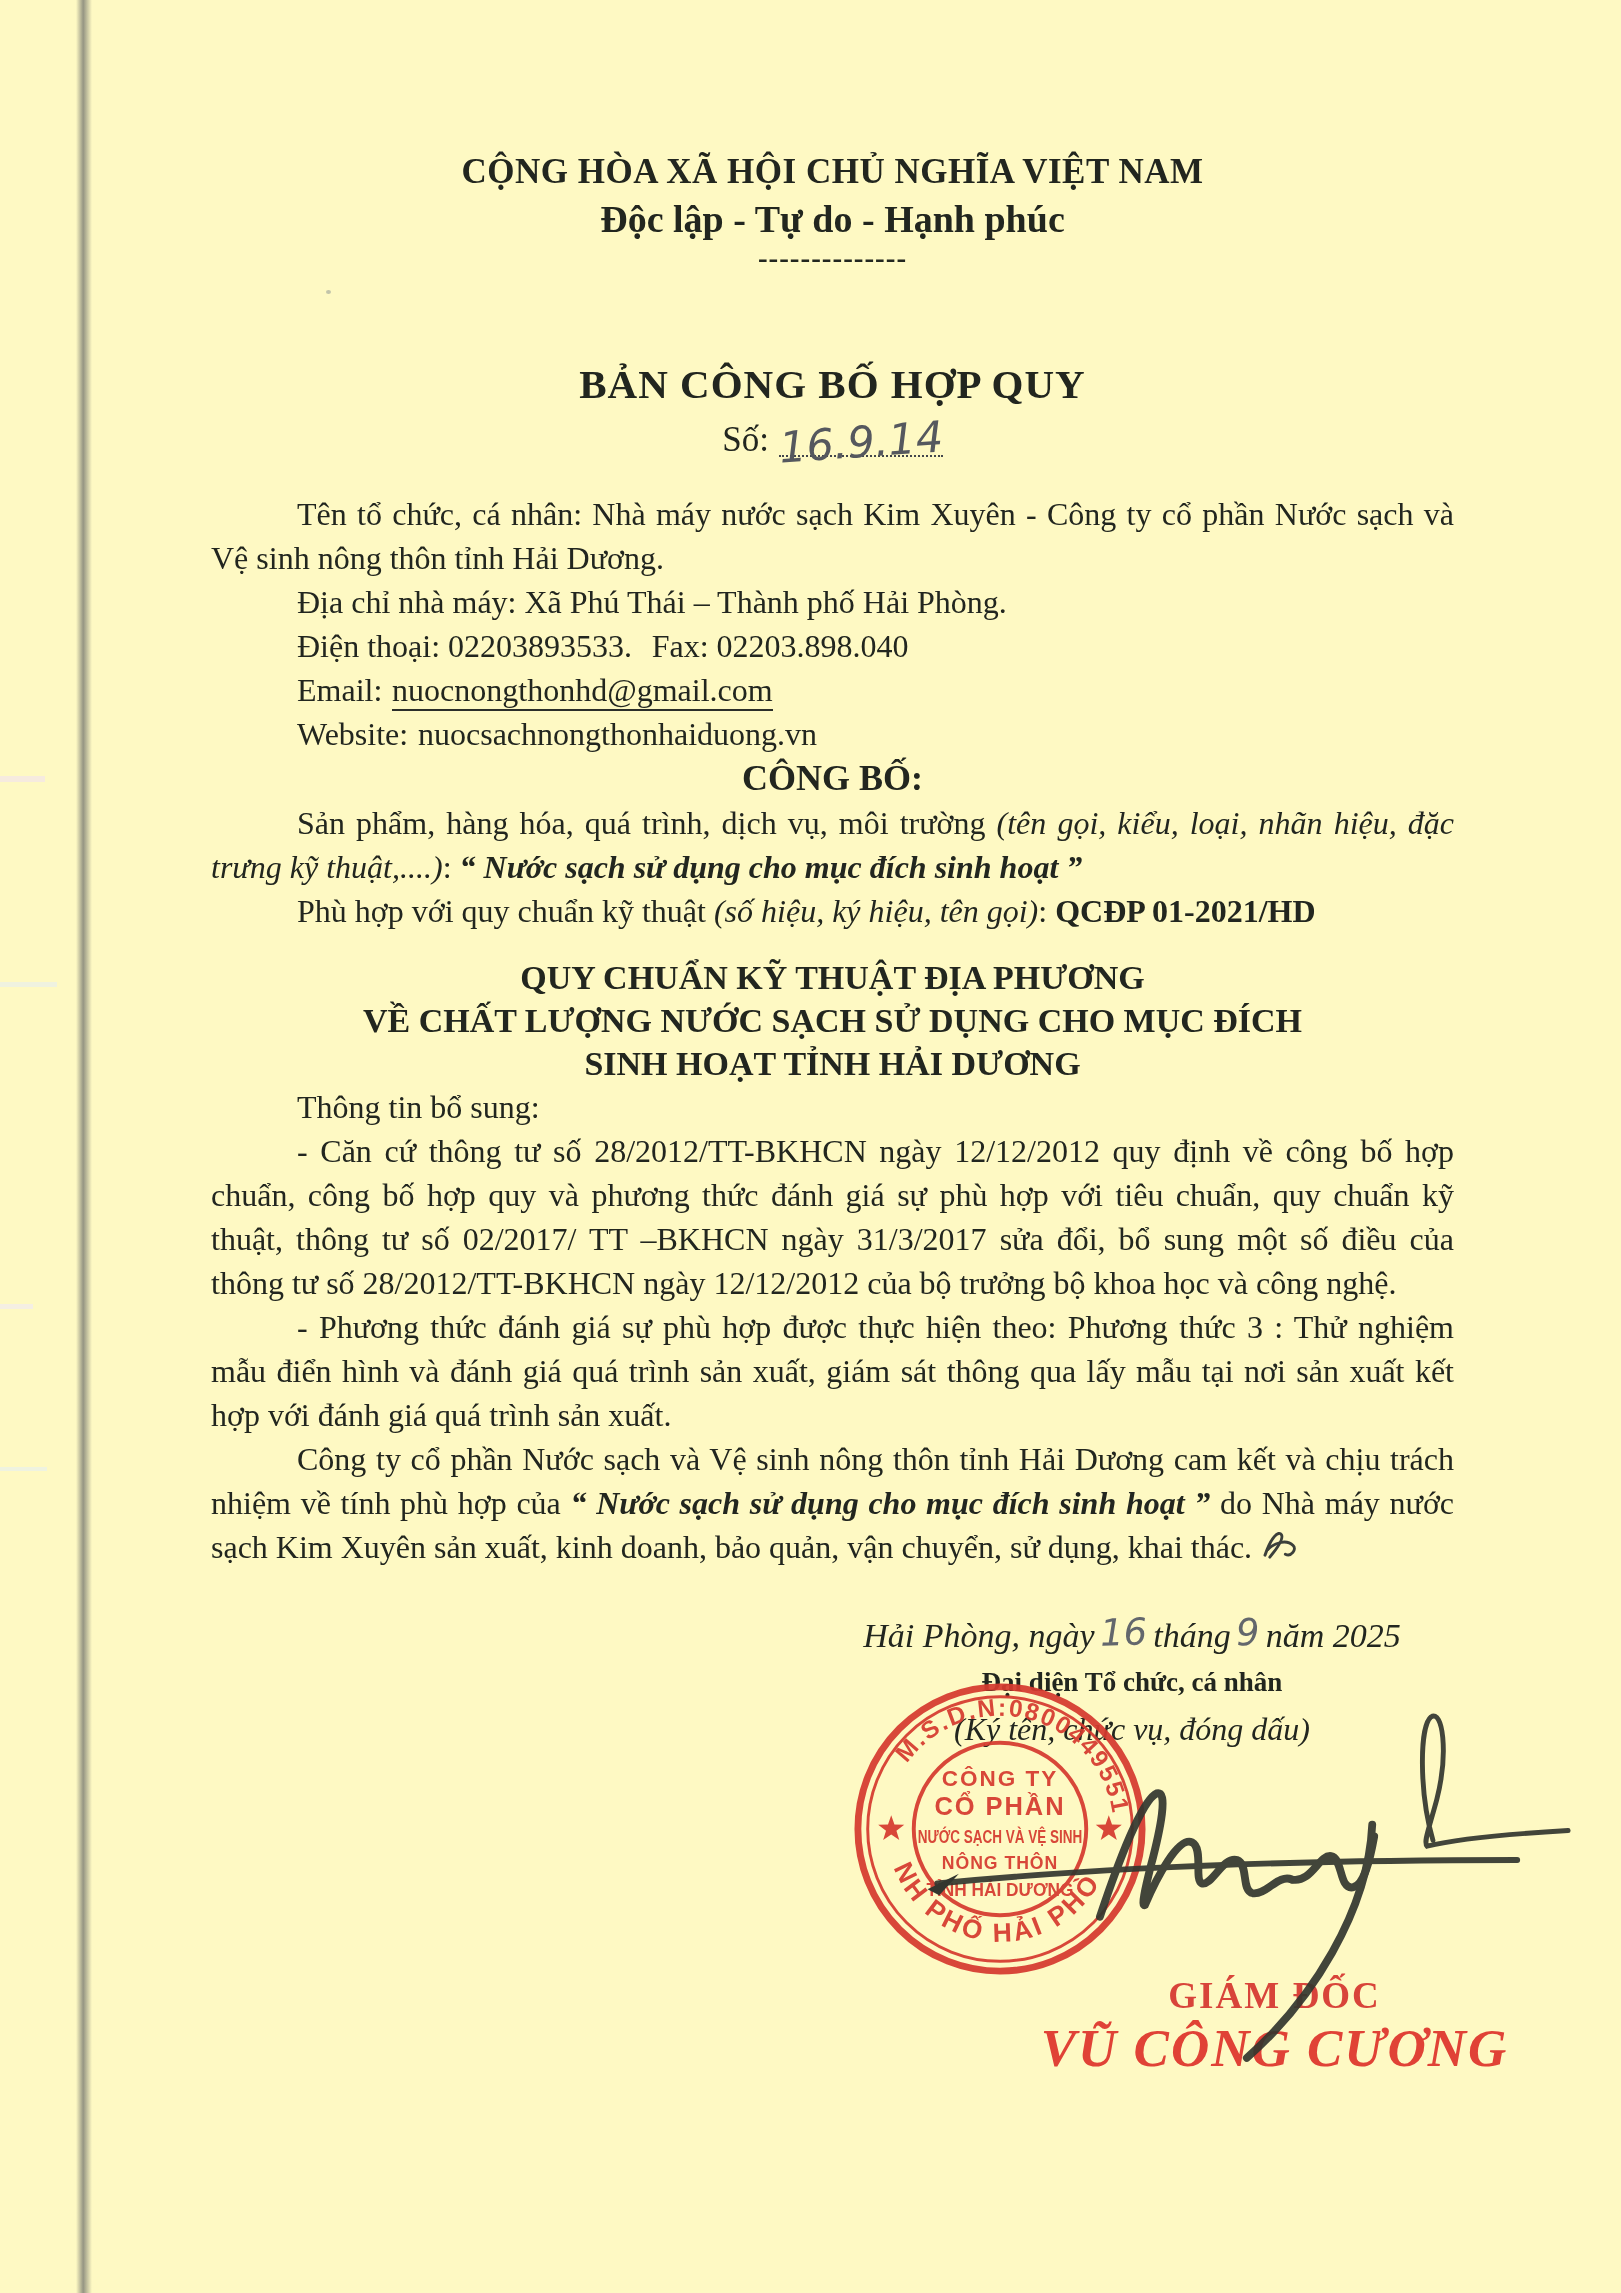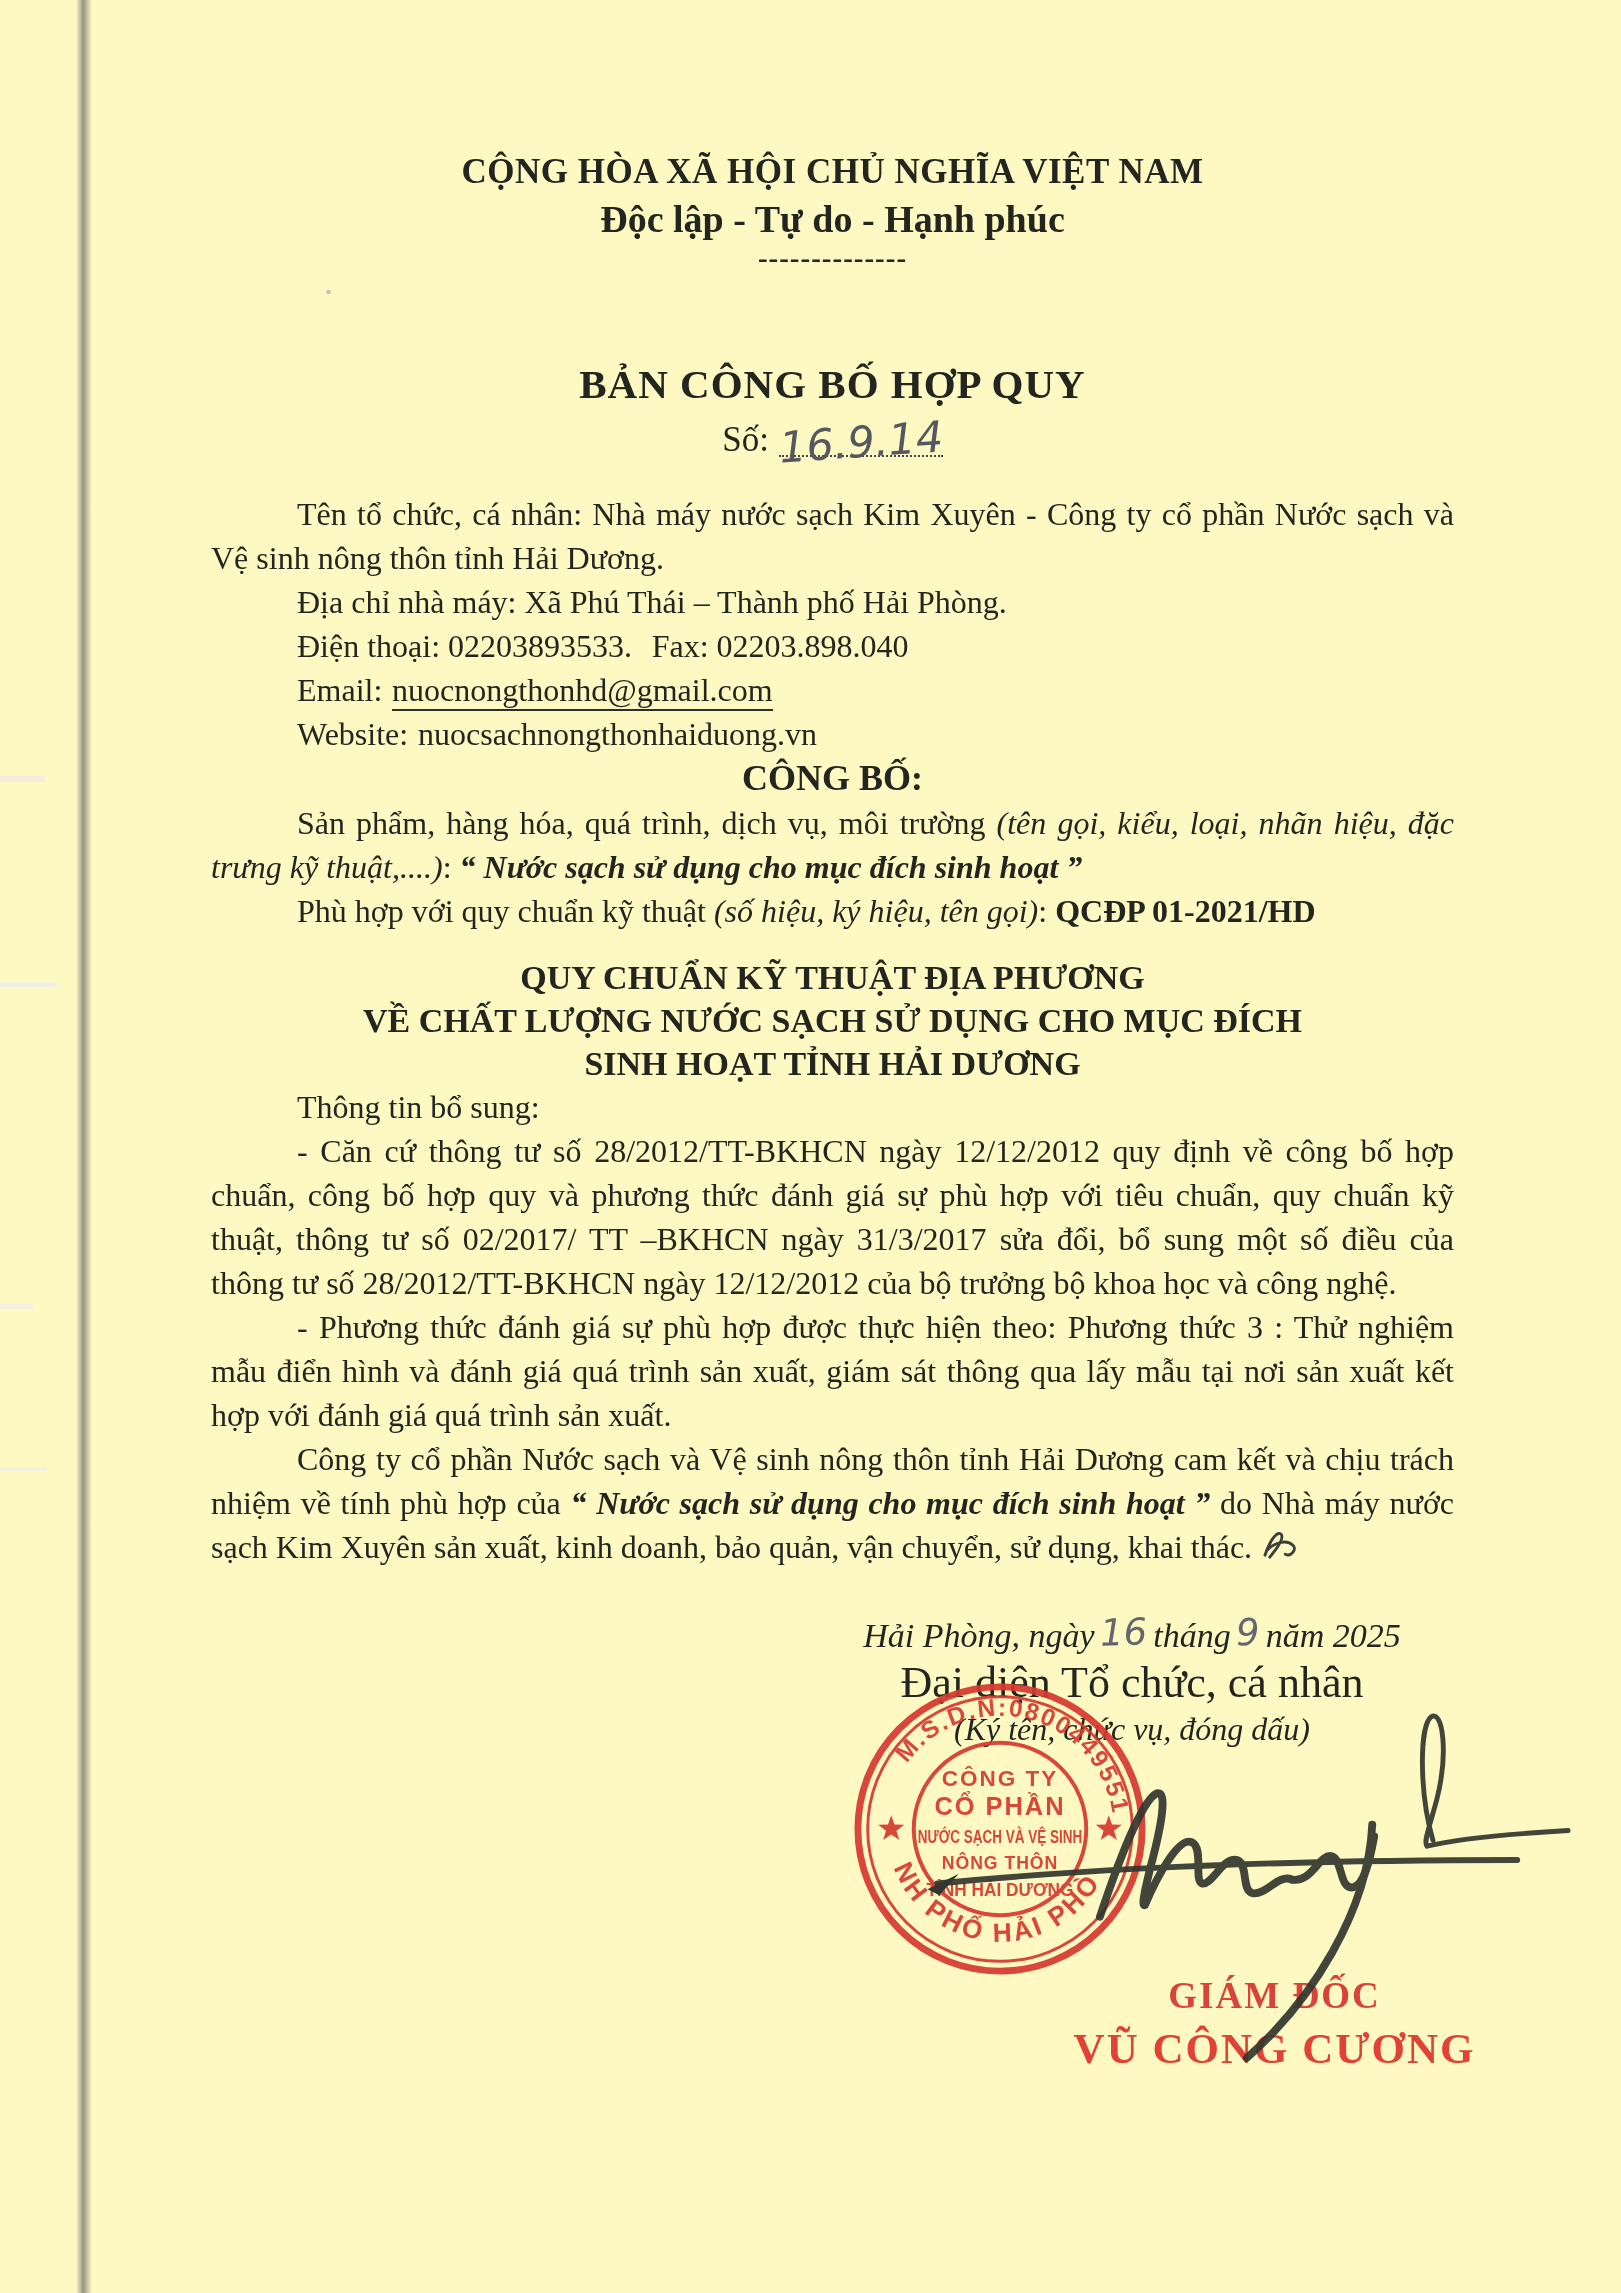--- a/index.html
+++ b/index.html
@@ -42,31 +42,31 @@
   .lbl{margin-right:9.8px;}
   .email-v{border-bottom:2px solid #2b2e29;padding-bottom:1px;}
   .announce{text-align:center;font-weight:bold;font-size:36px;line-height:45px;}
   .reg{text-align:center;font-weight:bold;font-size:34px;line-height:43px;margin-top:23px;}
 
   .paraph-inline{vertical-align:-3.9px;margin-left:5.9px;}
 
   .sign-col{position:absolute;left:774px;top:1612px;width:716px;text-align:center;z-index:2;}
   .date-line{font-style:italic;font-size:34px;line-height:45px;white-space:nowrap;}
   .date-line > span{margin:0 2.9px;}
-  .rep-title{font-weight:normal;font-size:44px;line-height:49px;}
+  .rep-title{font-weight:bold;font-size:27px;line-height:49px;}
   .rep-note{font-style:italic;font-size:32px;line-height:45px;}
 
   .stamp-wrap{position:absolute;left:853px;top:1682px;width:294px;height:294px;z-index:3;opacity:.93;}
   .stamp-wrap text{font-family:"Liberation Sans",sans-serif;font-weight:bold;fill:#d63a2f;}
 
   .sig-svg{position:absolute;left:833px;top:1666px;width:765px;height:431px;z-index:4;}
 
   .director{position:absolute;left:1010px;top:1970px;width:529px;text-align:center;z-index:2;}
   .director-title{font-weight:bold;font-size:37px;line-height:51px;color:#d8443a;letter-spacing:2px;}
-  .director-name{font-weight:bold;font-size:43px;line-height:55px;color:#e04236;letter-spacing:2px;}
+  .director-name{font-weight:bold;font-size:53px;line-height:55px;color:#e04236;letter-spacing:2px;font-style:italic;}
 </style>
 </head>
 <body>
 
 <div class="page">
 
   <div class="scan-edge"></div>
   <div class="streak s1"></div>
   <div class="streak s2"></div>
   <div class="streak s3"></div>

